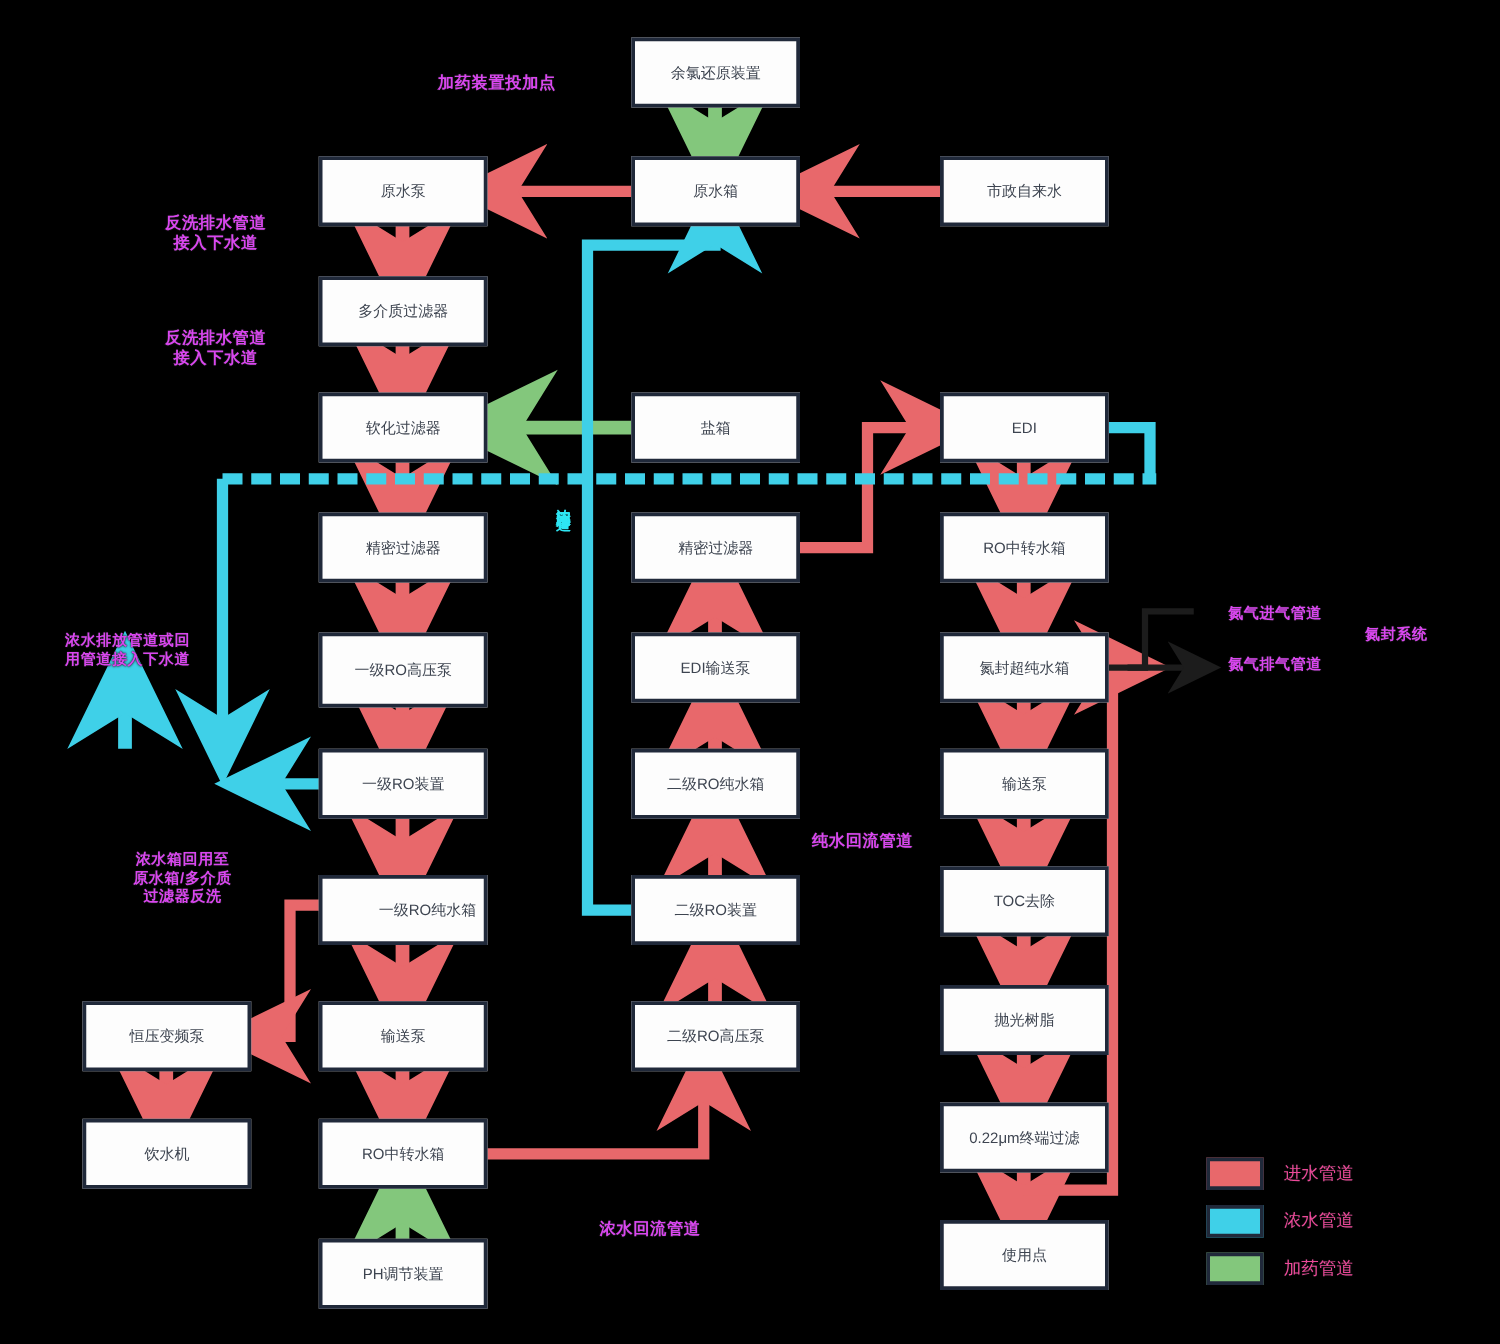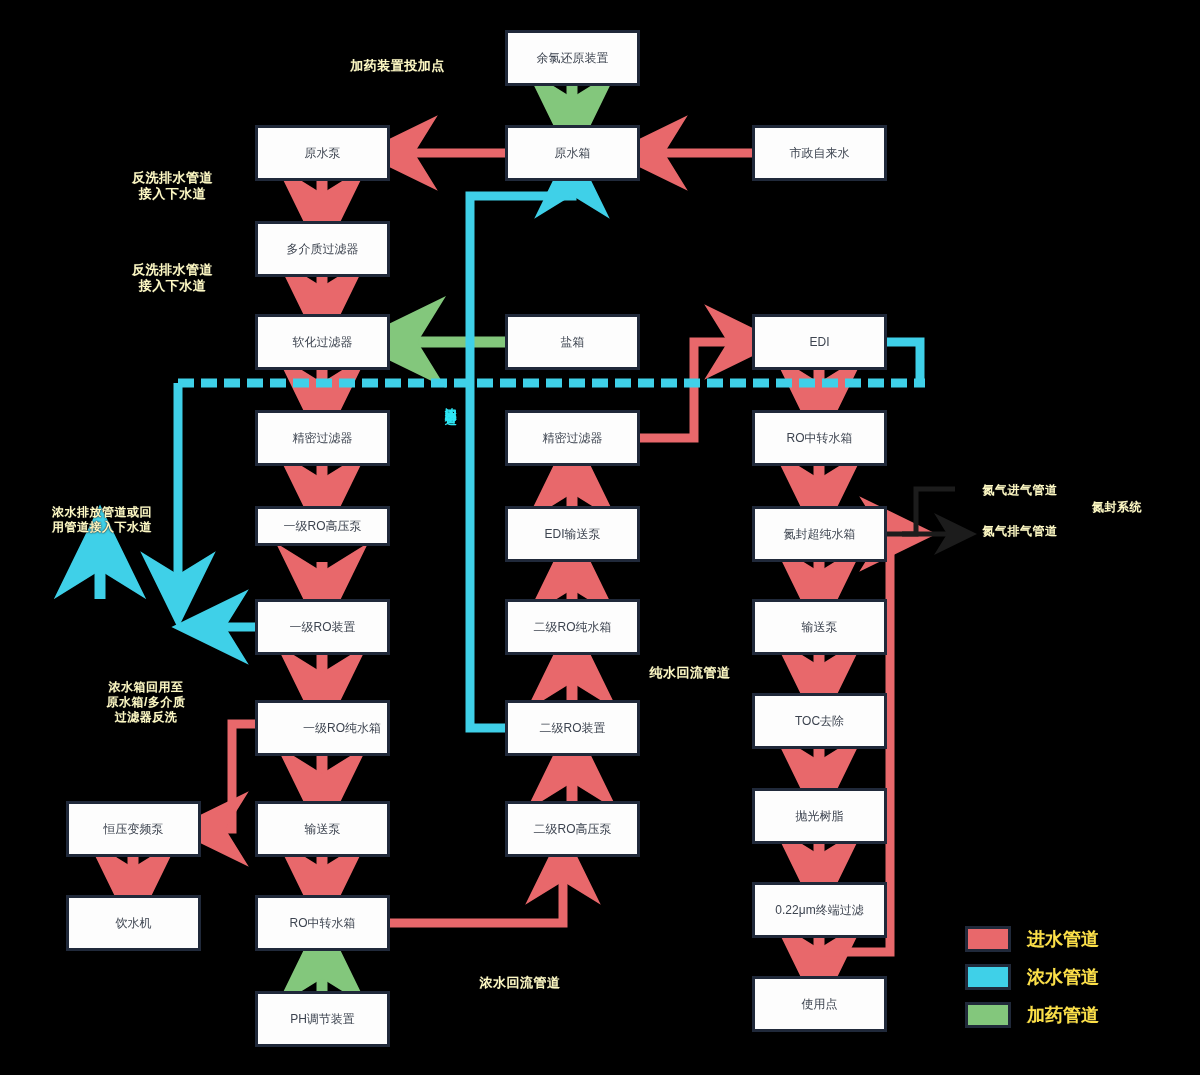--- a/index.html
+++ b/index.html
@@ -21,21 +21,21 @@
     color:#3d4450;
     font-size:12px;
     line-height:1.25;
     padding:2px 6px;
     z-index:5;
   }
   .node span{display:block;}
   
   .anno{
     position:absolute;
-    color:#fef9c3;
+    color:#d946ef;
     font-size:13px;
     line-height:1.25;
     text-align:center;
     font-weight:700;
     letter-spacing:.5px;
     z-index:4;
     text-shadow:0 0 1px #2a2a2a, 0 0 2px #151515;
     filter:blur(0.6px);
     white-space:pre-line;
   }
@@ -50,21 +50,21 @@
     text-orientation:upright;
     z-index:6;
     filter:blur(0.5px);
     letter-spacing:1px;
   }
   svg.wires{position:absolute;left:0;top:0;width:1200px;height:1075px;z-index:1;}
   
   .legend{position:absolute;left:965px;top:920px;z-index:7;}
   .lg-row{display:flex;align-items:center;height:38px;}
   .lg-sw{width:46px;height:26px;border:3px solid #20293a;box-sizing:border-box;}
-  .lg-tx{margin-left:16px;color:#fde047;font-size:18px;font-weight:700;
+  .lg-tx{margin-left:16px;color:#ec4899;font-size:14px;font-weight:400;
          filter:blur(0.6px);text-shadow:0 0 1px #2a2a2a;}
 </style>
 </head>
 <body>
 
 <div id="stage">
 
   <svg class="wires" viewBox="0 0 1200 1075">
     <defs>
       <marker id="ar-red" markerWidth="9" markerHeight="9" refX="4.2" refY="4.5" orient="auto">
@@ -168,21 +168,21 @@
     </div>
   <div class="node" style="left:255px;top:410px;width:135px;height:56px;">
       <span>精密过滤器</span>
     </div>
   <div class="node" style="left:505px;top:410px;width:135px;height:56px;">
       <span>精密过滤器</span>
     </div>
   <div class="node" style="left:752px;top:410px;width:135px;height:56px;">
       <span>RO中转水箱</span>
     </div>
-  <div class="node" style="left:255px;top:506px;width:135px;height:40px;">
+  <div class="node" style="left:255px;top:506px;width:135px;height:60px;">
       <span>一级RO高压泵</span>
     </div>
   <div class="node" style="left:505px;top:506px;width:135px;height:56px;">
       <span>EDI输送泵</span>
     </div>
   <div class="node" style="left:752px;top:506px;width:135px;height:56px;">
       <span>氮封超纯水箱</span>
     </div>
   <div class="node" style="left:255px;top:599px;width:135px;height:56px;">
       <span>一级RO装置</span>

